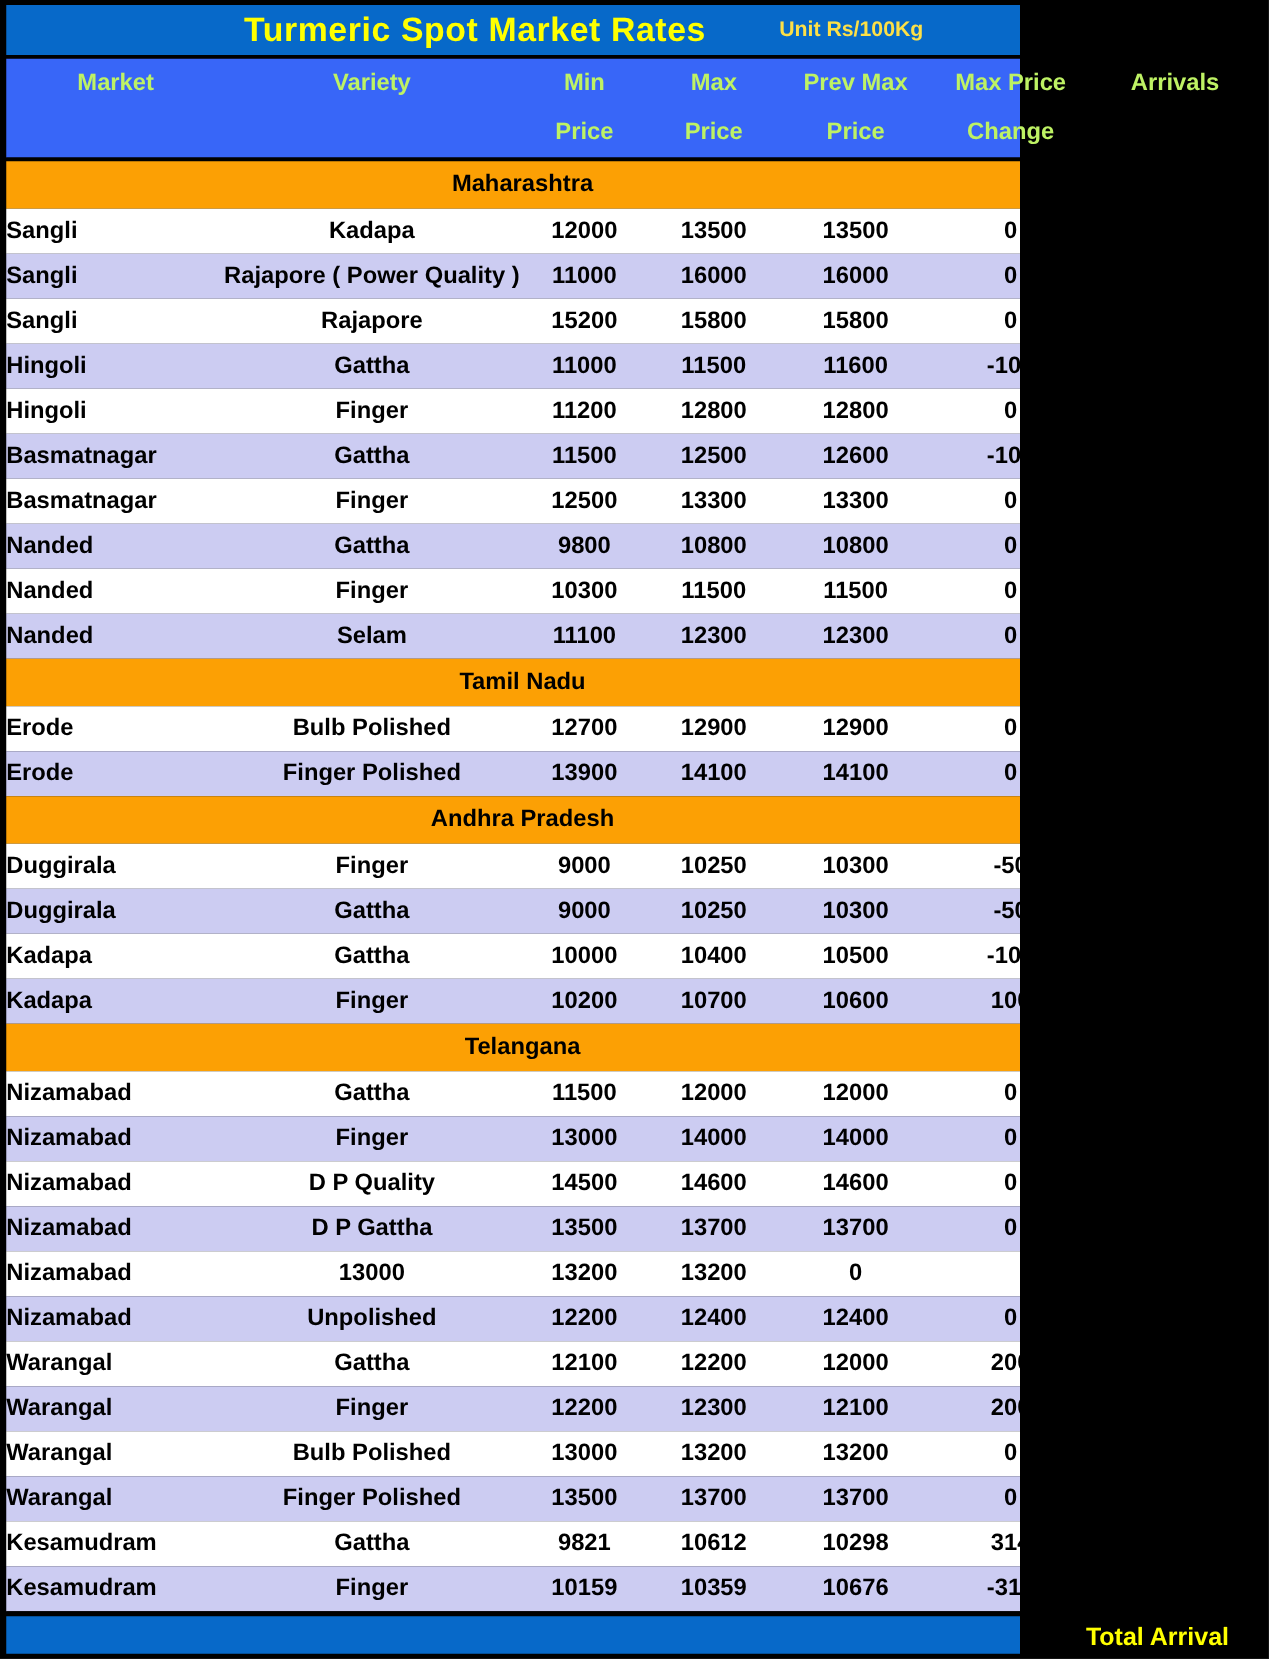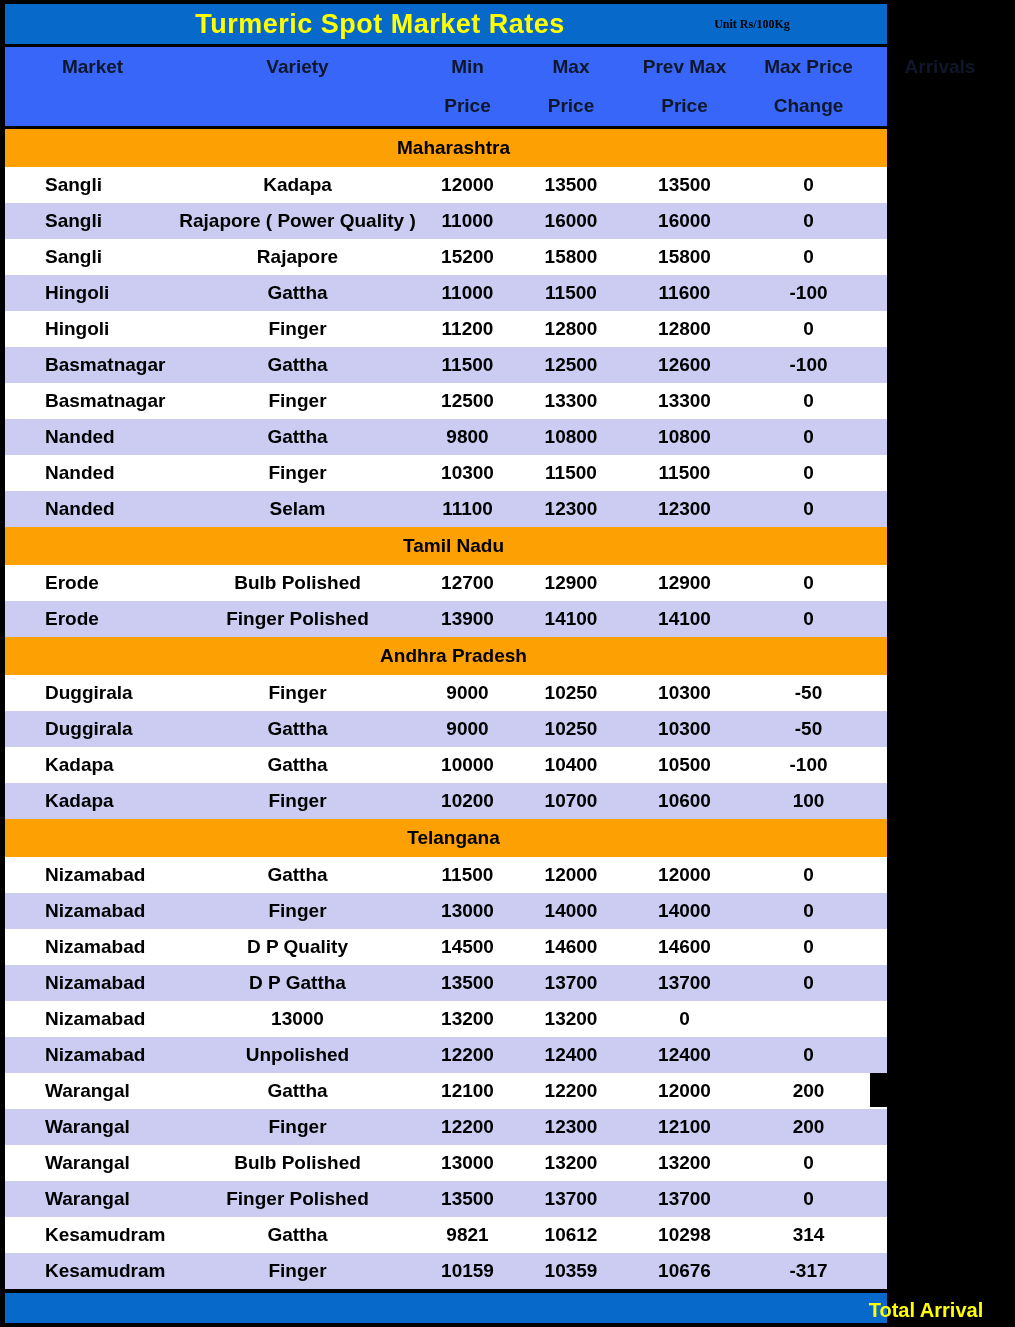--- a/index.html
+++ b/index.html
@@ -6,53 +6,53 @@
   html,body { background:#333; }
   body { font-family:"Liberation Sans", sans-serif; font-weight:bold; }
   .sheet {
     position:relative;
     width:1015px; height:1327px;
     background:#000;
     padding:4px 5px;
     margin:0 auto;
     overflow:hidden;
   }
-  .inner { width:882px; }
+  .inner { width:811px; }
 
   
   .title-bar {
     position:relative;
     height:40px;
     background:#0769C9;
   }
   .title-bar .main-title {
     position:absolute; left:0; top:0; width:750px; height:40px;
     display:flex; align-items:center; justify-content:center;
     color:#FFFF00; font-size:27px; letter-spacing:0.5px;
   }
   .title-bar .unit {
     position:absolute; right:0; top:0; width:270px; height:40px;
     display:flex; align-items:center; justify-content:center;
-    color:#000000; font-size:12px;font-family:Liberation Serif, serif;
+    color:#fde047; font-size:17px;
   }
 
   .sep3 { height:3px; background:#000; }
   .sep4 { height:4px; background:#000; }
 
   
   .cols {
     display:grid;
     grid-template-columns:175px 235px 105px 102px 125px 123px 140px;
   }
 
   
   .header-row {
     height:79px;
     background:#3866F8;
-    color:#0f172a;
+    color:#bef264;
     font-size:19px;
   }
   .header-cell {
     display:flex; flex-direction:column; align-items:center;
     justify-content:flex-start;
     padding-top:10px;
     row-gap:20px;
     text-align:center;
     line-height:19px;
   }
@@ -72,21 +72,21 @@
     height:36px;
     font-size:19px;
     color:#000;
     background:#FFFFFF;
   }
   .data-row.alt { background:#CCCCF2; }
   .cell {
     display:flex; align-items:center; justify-content:center;
     white-space:nowrap; position:relative;
   }
-  .cell.market { justify-content:flex-start; padding-left:40px; }
+  .cell.market { justify-content:flex-start; }
   .blackout-box {
     position:absolute; left:0; top:0; right:0; bottom:2px;
     background:#000;
   }
 
   
   .footer-bar {
     height:30px;
     background:#0769C9;
     color:#FFFF00;

